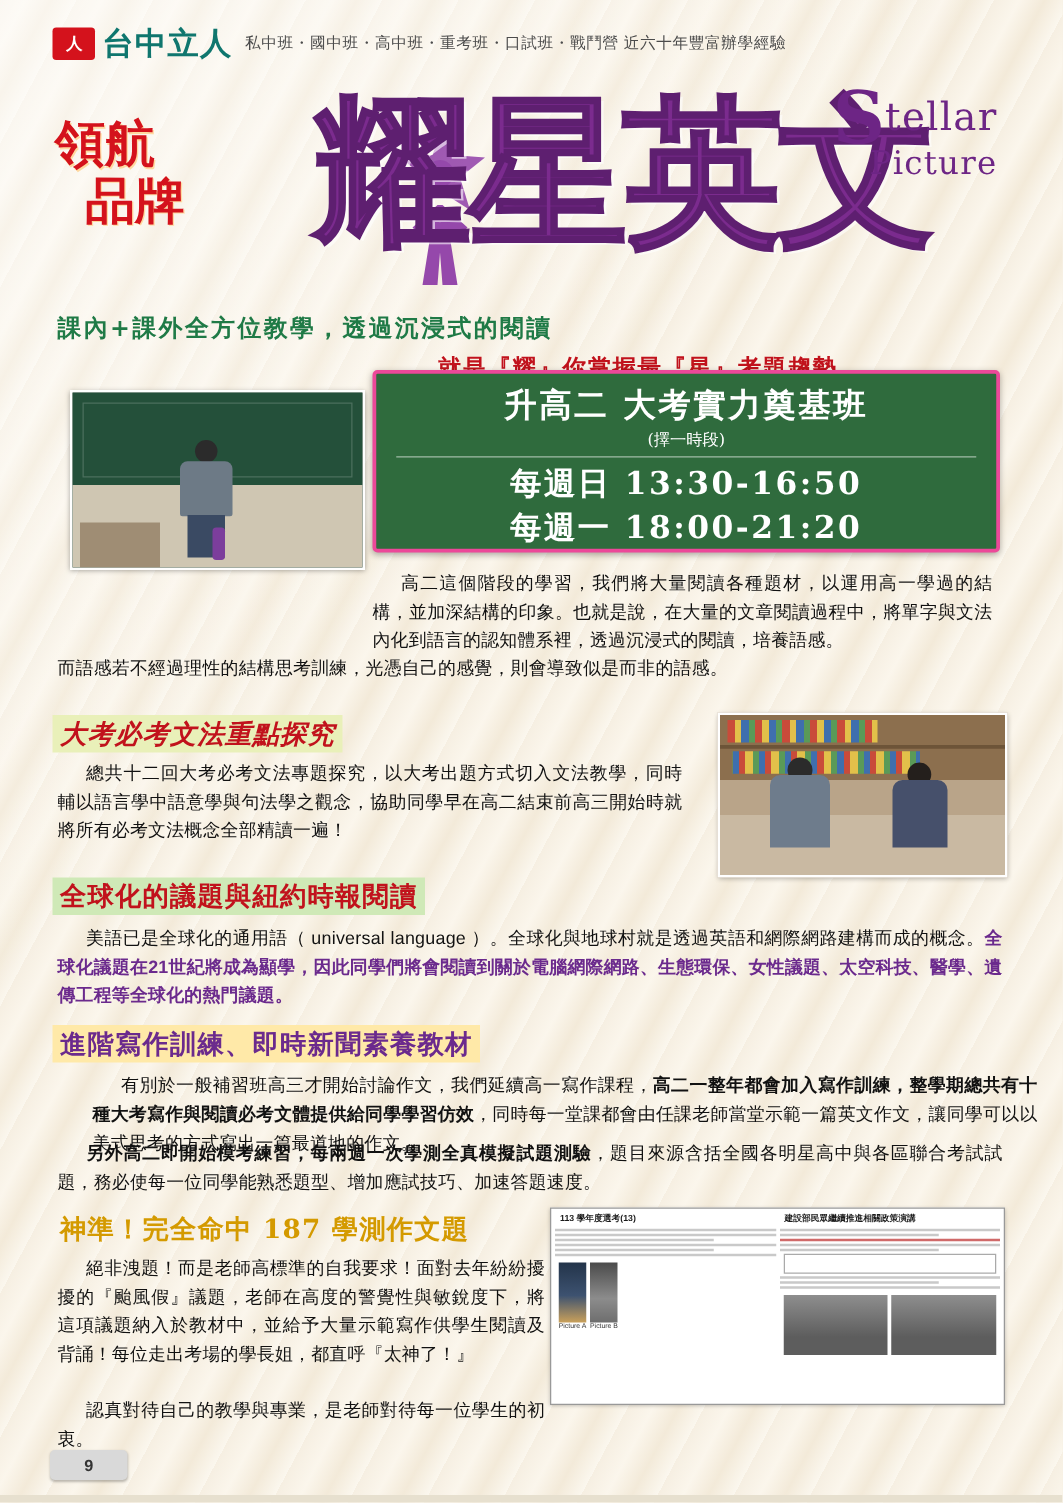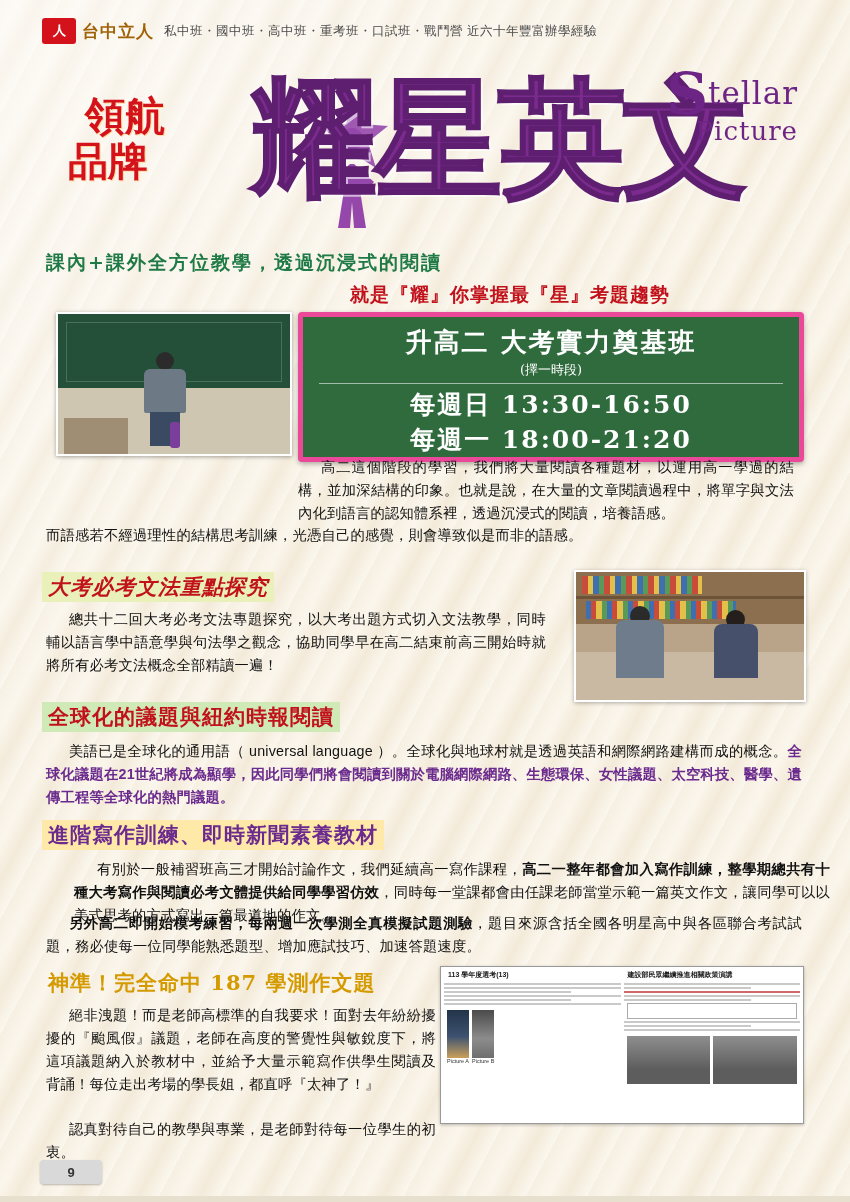--- a/index.html
+++ b/index.html
@@ -18,33 +18,33 @@
 
   
   .brandrow{position:absolute;left:42px;top:18px;display:flex;align-items:center;gap:6px;}
   .brand-logo{
     width:34px;height:26px;background:#d4121c;border-radius:3px;
     display:flex;align-items:center;justify-content:center;
     color:#fff;font-size:13px;font-weight:bold;letter-spacing:-1px;
   }
   .brand-name{
     font-family:"DejaVu Serif","Liberation Serif",serif;
-    font-size:17px;font-weight:bold;color:#a16207;letter-spacing:1px;
+    font-size:25px;font-weight:bold;color:#0f766e;letter-spacing:1px;
   }
   .brand-tag{font-size:12.5px;color:#4b4b4b;margin-left:4px;letter-spacing:.5px;}
 
   
   .hero{position:absolute;left:0;top:46px;width:850px;height:200px;}
   .lead-brand{
     position:absolute;left:44px;top:48px;
     font-family:"DejaVu Serif","Liberation Serif",serif;
     font-size:40px;font-weight:bold;color:#d4121c;line-height:1.12;
     text-shadow:1px 1px 0 #ffd9a0;
   }
-  .lead-brand span{display:block;margin-left:41px;}
+  .lead-brand span{display:block;}
   .lead-brand .l2{margin-left:24px;}
 
   .bigtitle{
     position:absolute;left:250px;top:28px;
     font-family:"DejaVu Serif","Liberation Serif",serif;
     font-size:128px;font-weight:bold;line-height:1;
     color:#7b2b8e;
     letter-spacing:-4px;
     -webkit-text-stroke:2px #5e1f70;
     text-shadow:3px 3px 0 rgba(255,255,255,.6);
@@ -90,22 +90,22 @@
   .pm-board:after{content:"";position:absolute;left:8px;top:8px;right:8px;bottom:6px;border:1px solid rgba(255,255,255,.18);}
   .pm-wall{position:absolute;left:0;top:74px;width:100%;height:66px;background:#cfc6b2;}
   .pm-person{position:absolute;left:84px;top:38px;width:46px;height:92px;}
   .pm-head{position:absolute;left:14px;top:0;width:18px;height:18px;border-radius:50%;background:#2b2b2b;}
   .pm-body{position:absolute;left:2px;top:17px;width:42px;height:44px;background:#6d7a86;border-radius:6px 6px 2px 2px;}
   .pm-legs{position:absolute;left:8px;top:60px;width:30px;height:34px;background:#3a4a63;}
   .pm-desk{position:absolute;left:6px;top:104px;width:64px;height:36px;background:#9f8d74;}
   .pm-bottle{position:absolute;left:112px;top:108px;width:10px;height:26px;background:#7c3e9c;border-radius:3px;}
 
   .greenbox{
-    position:absolute;left:298px;top:312px;width:496px;height:140px;
-    background:#2f6b3d;border:5px solid #ec4899;border-radius:4px;
+    position:absolute;left:298px;top:296px;width:496px;height:140px;
+    background:#2f6b3d;border:3px solid #ec4899;border-radius:4px;
     box-shadow:0 2px 5px rgba(0,0,0,.3);
     color:#fff;text-align:center;
     font-family:"DejaVu Serif","Liberation Serif",serif;
   }
   .gb-t1{font-size:26px;font-weight:bold;margin-top:8px;letter-spacing:2px;}
   .gb-t2{font-size:13px;margin-top:1px;}
   .gb-line{height:1px;background:rgba(255,255,255,.55);margin:4px 16px;}
   .gb-t3{font-size:25px;font-weight:bold;letter-spacing:2px;}
   .gb-t4{font-size:25px;font-weight:bold;letter-spacing:2px;margin-top:2px;}
 

